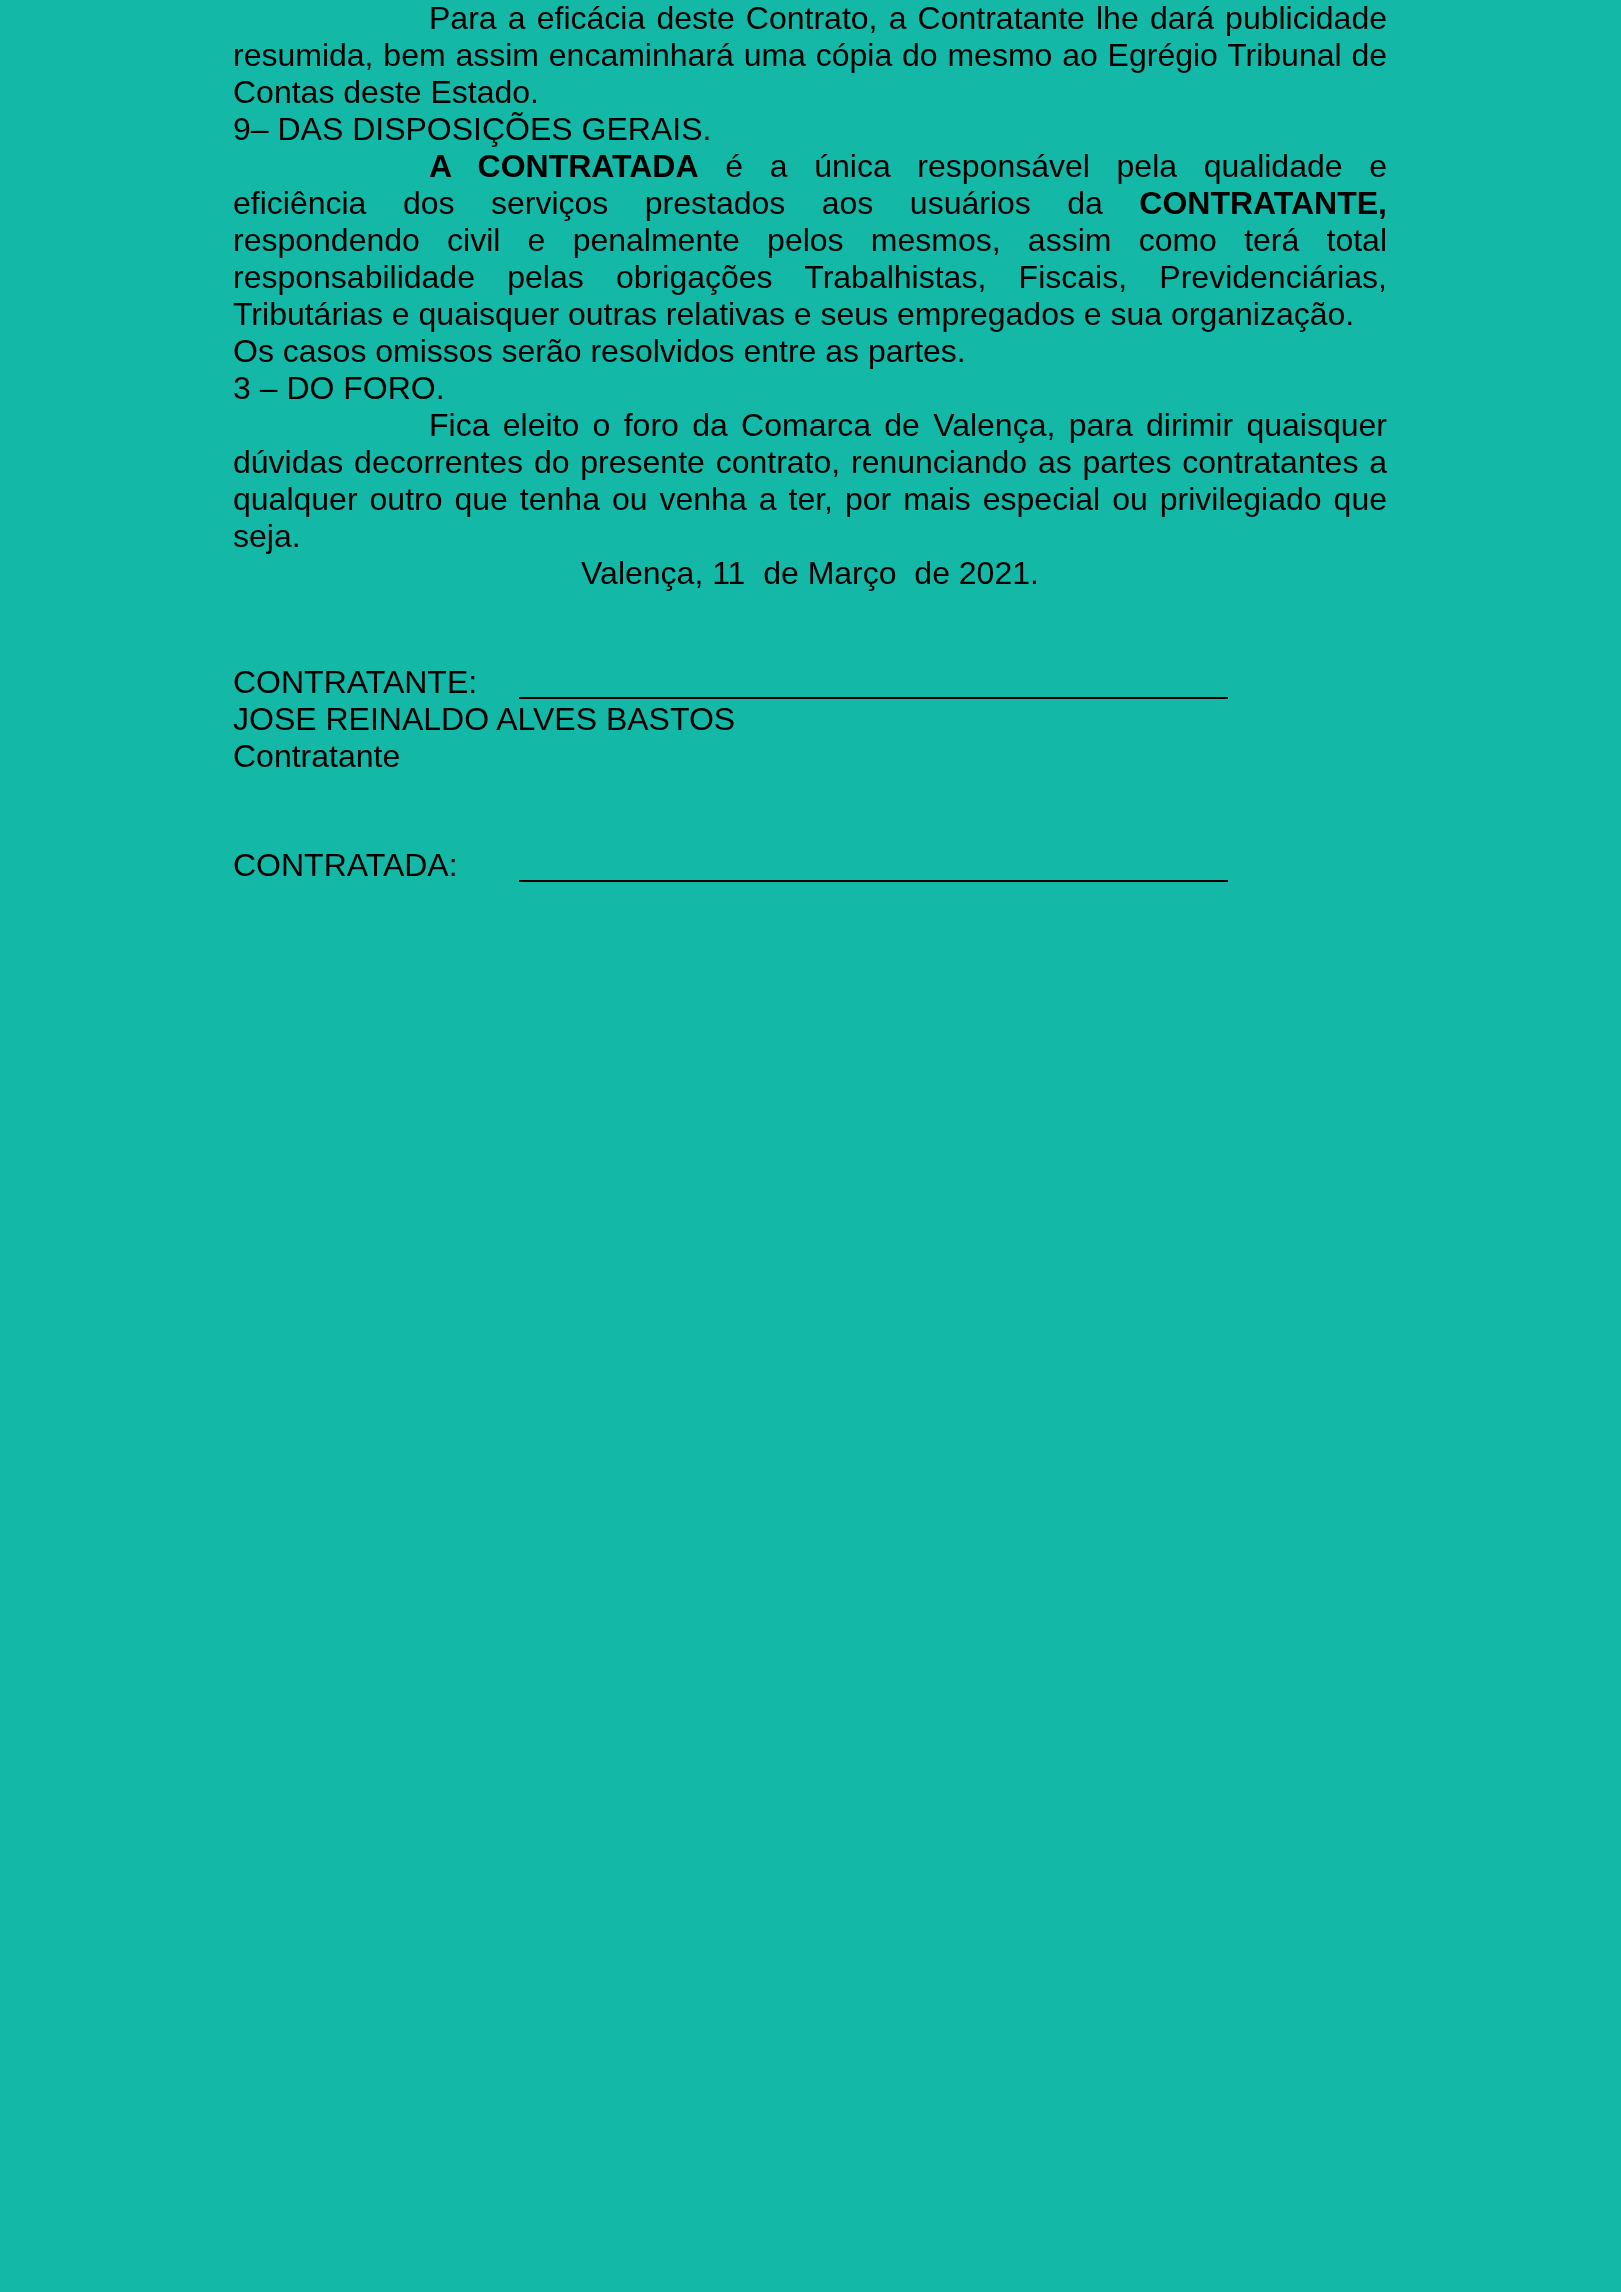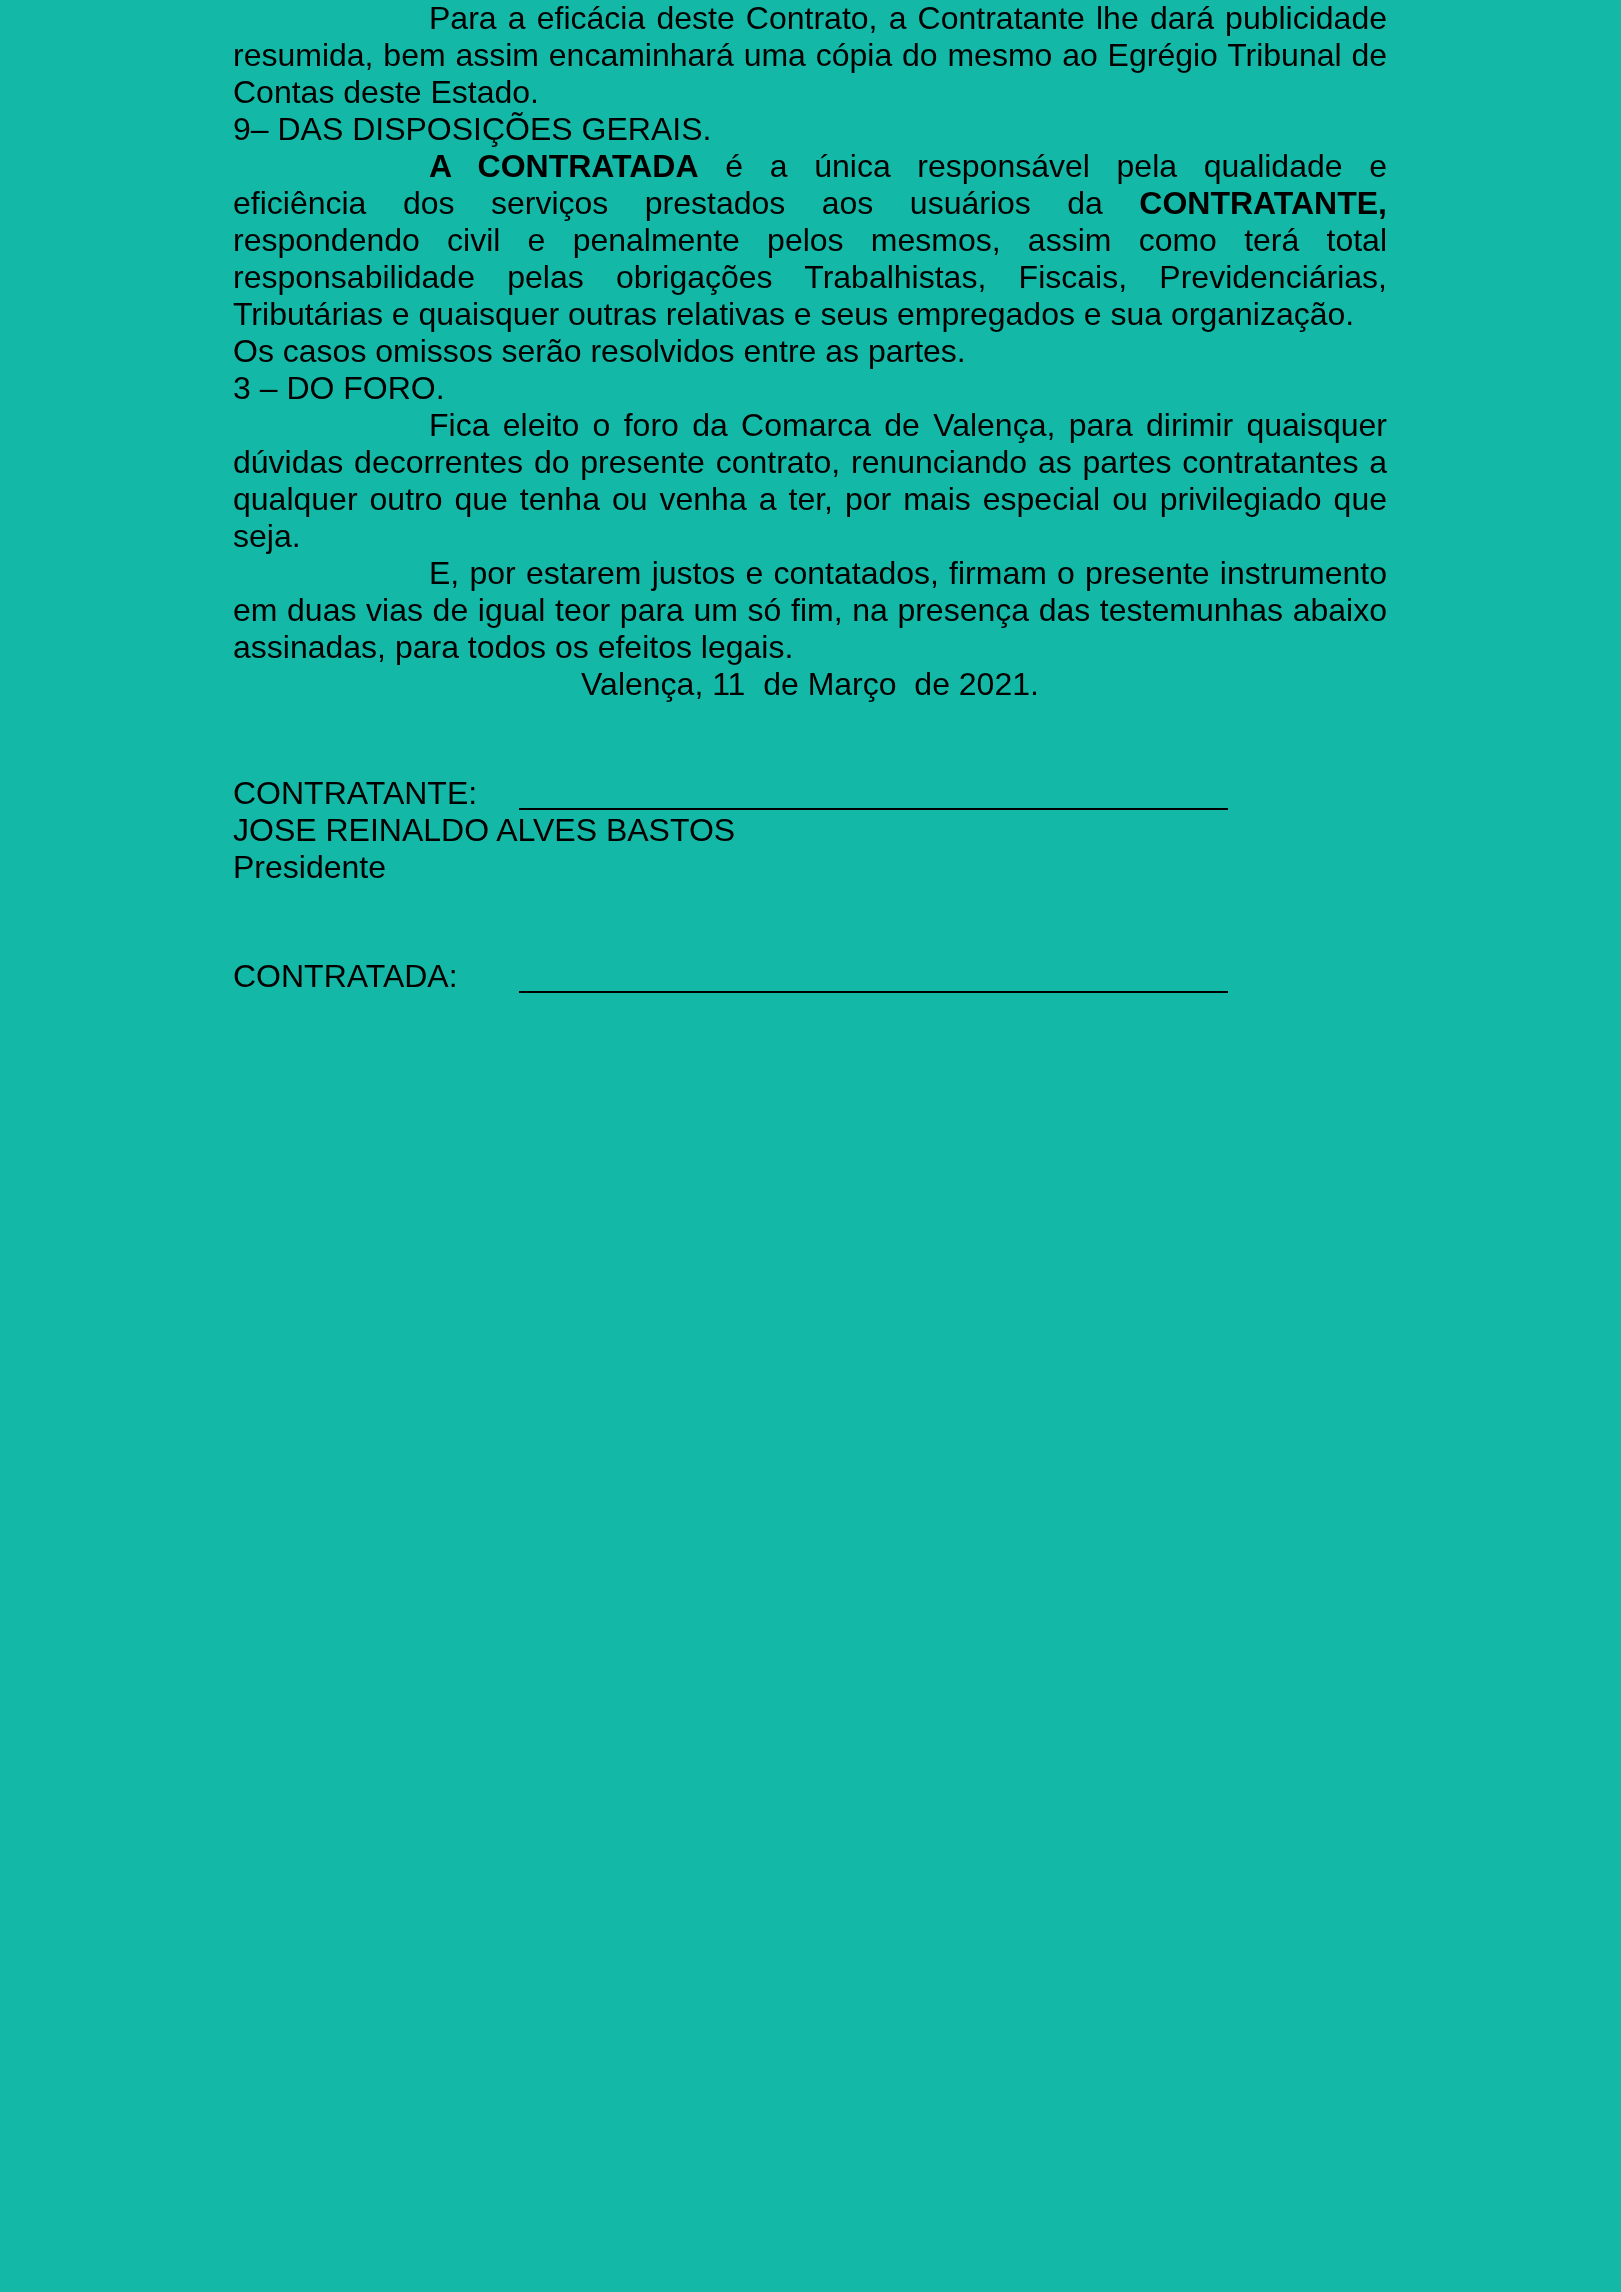--- a/index.html
+++ b/index.html
@@ -94,32 +94,31 @@
 
     <p class="para justify indent p9a"><b>A CONTRATADA</b><span> é a única responsável pela qualidade e eficiência dos serviços prestados aos usuários da </span><b>CONTRATANTE,</b><span> respondendo civil e penalmente pelos mesmos, assim como terá total responsabilidade pelas obrigações Trabalhistas, Fiscais, Previdenciárias, Tributárias e quaisquer outras relativas e seus empregados e sua organização.</span></p>
 
     <p class="para centerline">Os casos omissos serão resolvidos entre as partes.</p>
 
 
     <h2 class="sec-heading h10">3 – DO FORO.</h2>
 
     <p class="para justify indent p10a">Fica eleito o foro da Comarca de Valença, para dirimir quaisquer dúvidas decorrentes do presente contrato, renunciando as partes contratantes a qualquer outro que tenha ou venha a ter, por mais especial ou privilegiado que seja.</p>
 
-    <p class="para justify indent p10b">E, por estarem justos e contatados, firmam o presente instrumento em duas vias de igual teor para um só fim, na presença das testemunhas abaixo assinadas, para todos os efeitos legais.</p>
 
     <p class="dateline">Valença, 11  de Março  de 2021.</p>
 
     <div class="sig-row contratante">
       <span class="sig-label">CONTRATANTE:</span>
       <span class="sig-line"></span>
     </div>
 
     <div class="sig-center sig-name">JOSE REINALDO ALVES BASTOS</div>
 
-    <div class="sig-center sig-title">Presidente</div>
+    <div class="sig-center sig-title">Contratante</div>
 
     <div class="sig-row contratada">
       <span class="sig-label">CONTRATADA:</span>
       <span class="sig-line"></span>
     </div>
 
   </div>
 </div>
 
 

